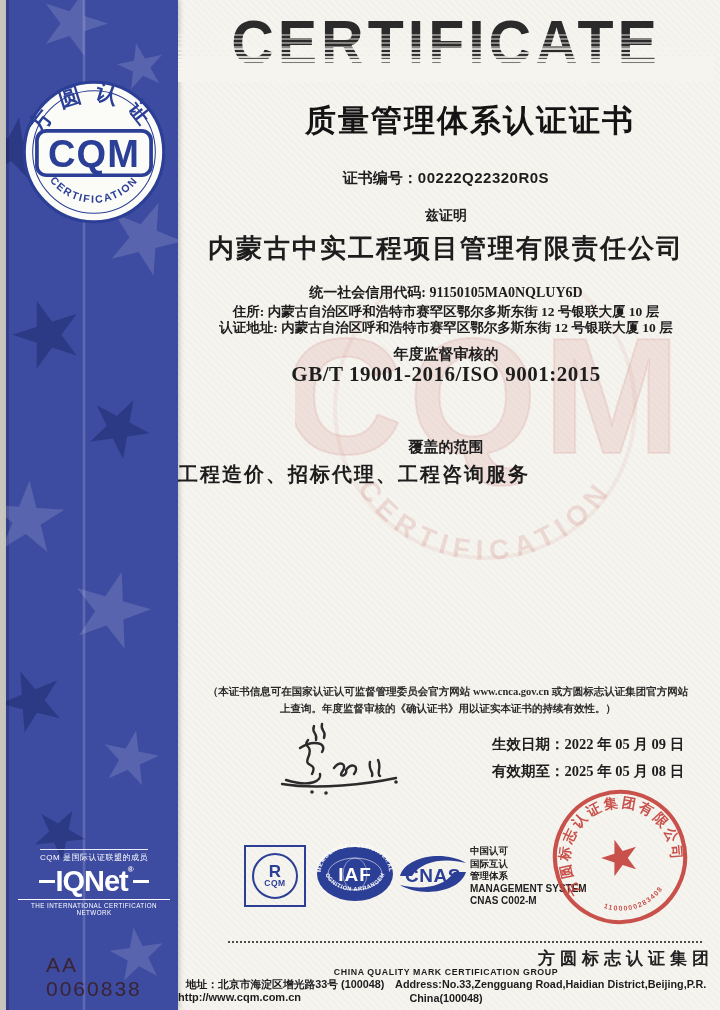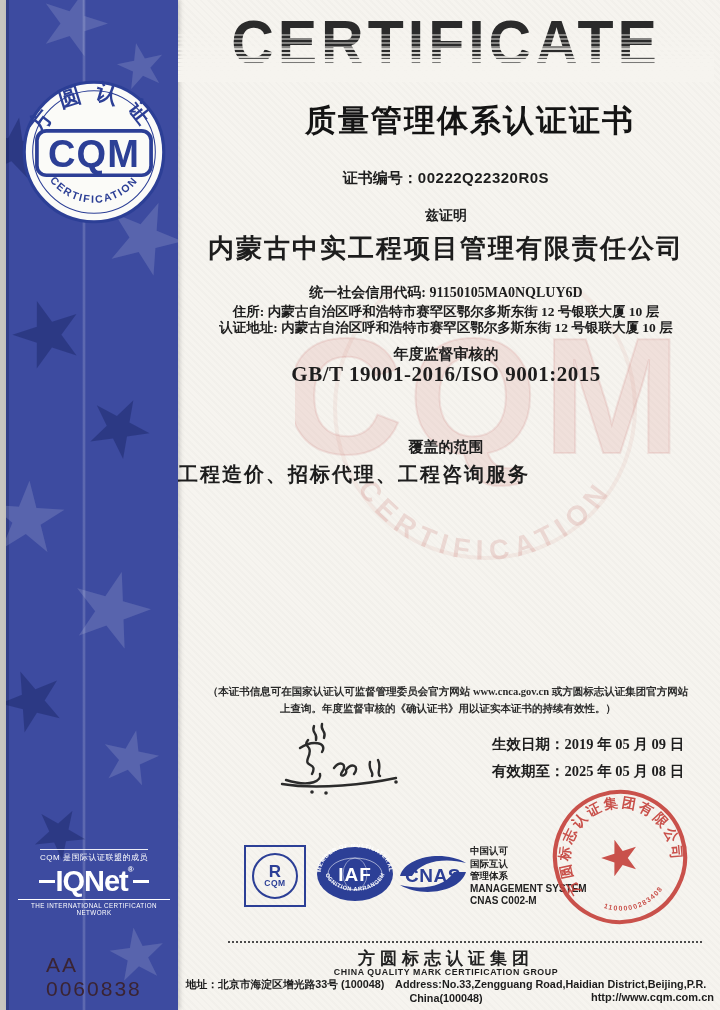--- a/index.html
+++ b/index.html
@@ -83,24 +83,24 @@
   .rcqm-r { font-size:17px; font-weight:900; line-height:15px; }
   .rcqm-cqm { font-size:8.5px; font-weight:900; letter-spacing:0.5px; line-height:9px; }
   .iaf  { left:314px; top:844px; }
   .cnas { left:396px; top:850px; }
   .acc-block { left:470px; top:845px; font-size:9.5px; line-height:12.5px; color:#222; font-weight:bold; }
   .acc-block .en { font-family:"Liberation Sans", sans-serif; font-size:10px; font-weight:bold; }
   .stamp { left:550px; top:786px; opacity:0.9; }
 
   
   .divider { left:228px; top:941px; width:474px; border-top:2px dotted #4c4c4c; }
-  .group-cn { left:178px; top:947px; width:536px; text-align:center; font-size:17px; font-weight:bold; letter-spacing:5px; color:#222; }
+  .group-cn { left:178px; top:947px; width:536px; text-align:right; font-size:17px; font-weight:bold; letter-spacing:5px; color:#222; }
   .group-en { left:178px; top:967px; width:536px; text-align:center; font-family:"Liberation Sans", sans-serif; font-size:8.8px; font-weight:bold; letter-spacing:0.6px; }
   .footer-addr { left:178px; top:977.5px; width:536px; text-align:center; font-family:"Liberation Sans", sans-serif; font-size:10.8px; font-weight:bold; color:#1c1c1c; }
-  .footer-url { left:178px; top:991px; width:536px; text-align:right; font-family:"Liberation Sans", sans-serif; font-size:11px; font-weight:900; }
+  .footer-url { left:178px; top:991px; width:536px; text-align:left; font-family:"Liberation Sans", sans-serif; font-size:11px; font-weight:900; }
 
   .watermark { left:295px; top:288px; opacity:1; pointer-events:none; }
 </style>
 </head>
 <body>
 
 <div class="abs edge-left"></div>
 
 <svg class="abs watermark" width="380" height="300" viewBox="0 0 380 300">
   <circle cx="190" cy="120" r="150" fill="none" stroke="rgba(205,125,120,0.10)" stroke-width="4"></circle>
@@ -186,21 +186,21 @@
     <path d="M4,66 C40,72 90,66 118,60"></path>
   </g>
   <g fill="#2b2b2b">
     <circle cx="34" cy="74" r="1.8"></circle>
       <circle cx="48" cy="75" r="1.8"></circle>
       <circle cx="118" cy="64" r="1.8"></circle>
   </g>
 </svg>
 
 <div class="abs dates">
-  <div><span>生效日期：</span><span>2019 年 05 月 09 日</span></div>
+  <div><span>生效日期：</span><span>2022 年 05 月 09 日</span></div>
   <div><span>有效期至：</span><span>2025 年 05 月 08 日</span></div>
 </div>
 
 <div class="abs rcqm">
   <div class="rcqm-circle">
     <div class="rcqm-r">R</div>
     <div class="rcqm-cqm">CQM</div>
   </div>
 </div>
 

